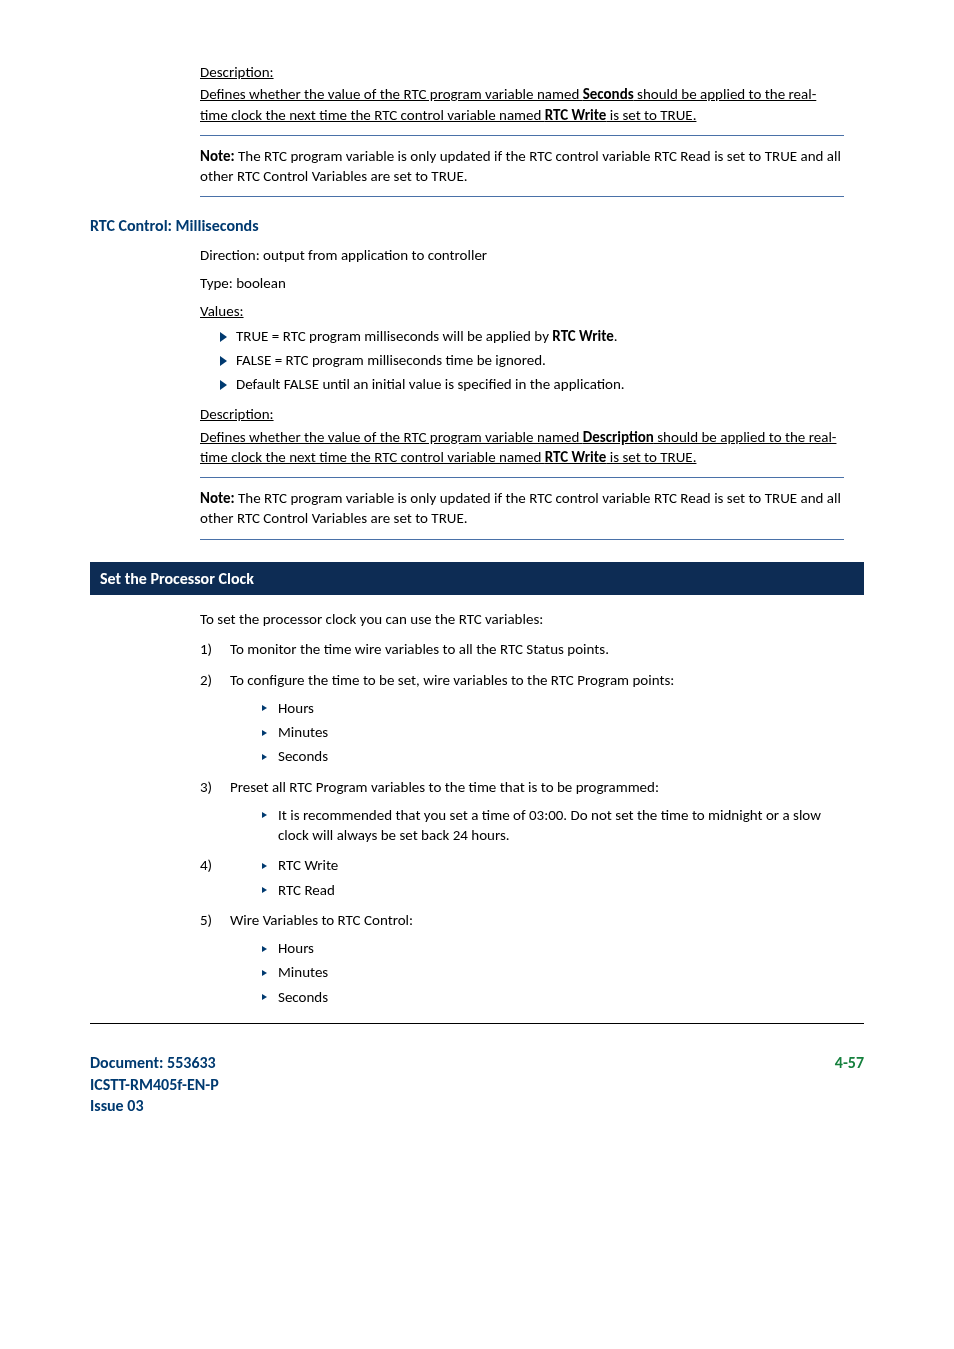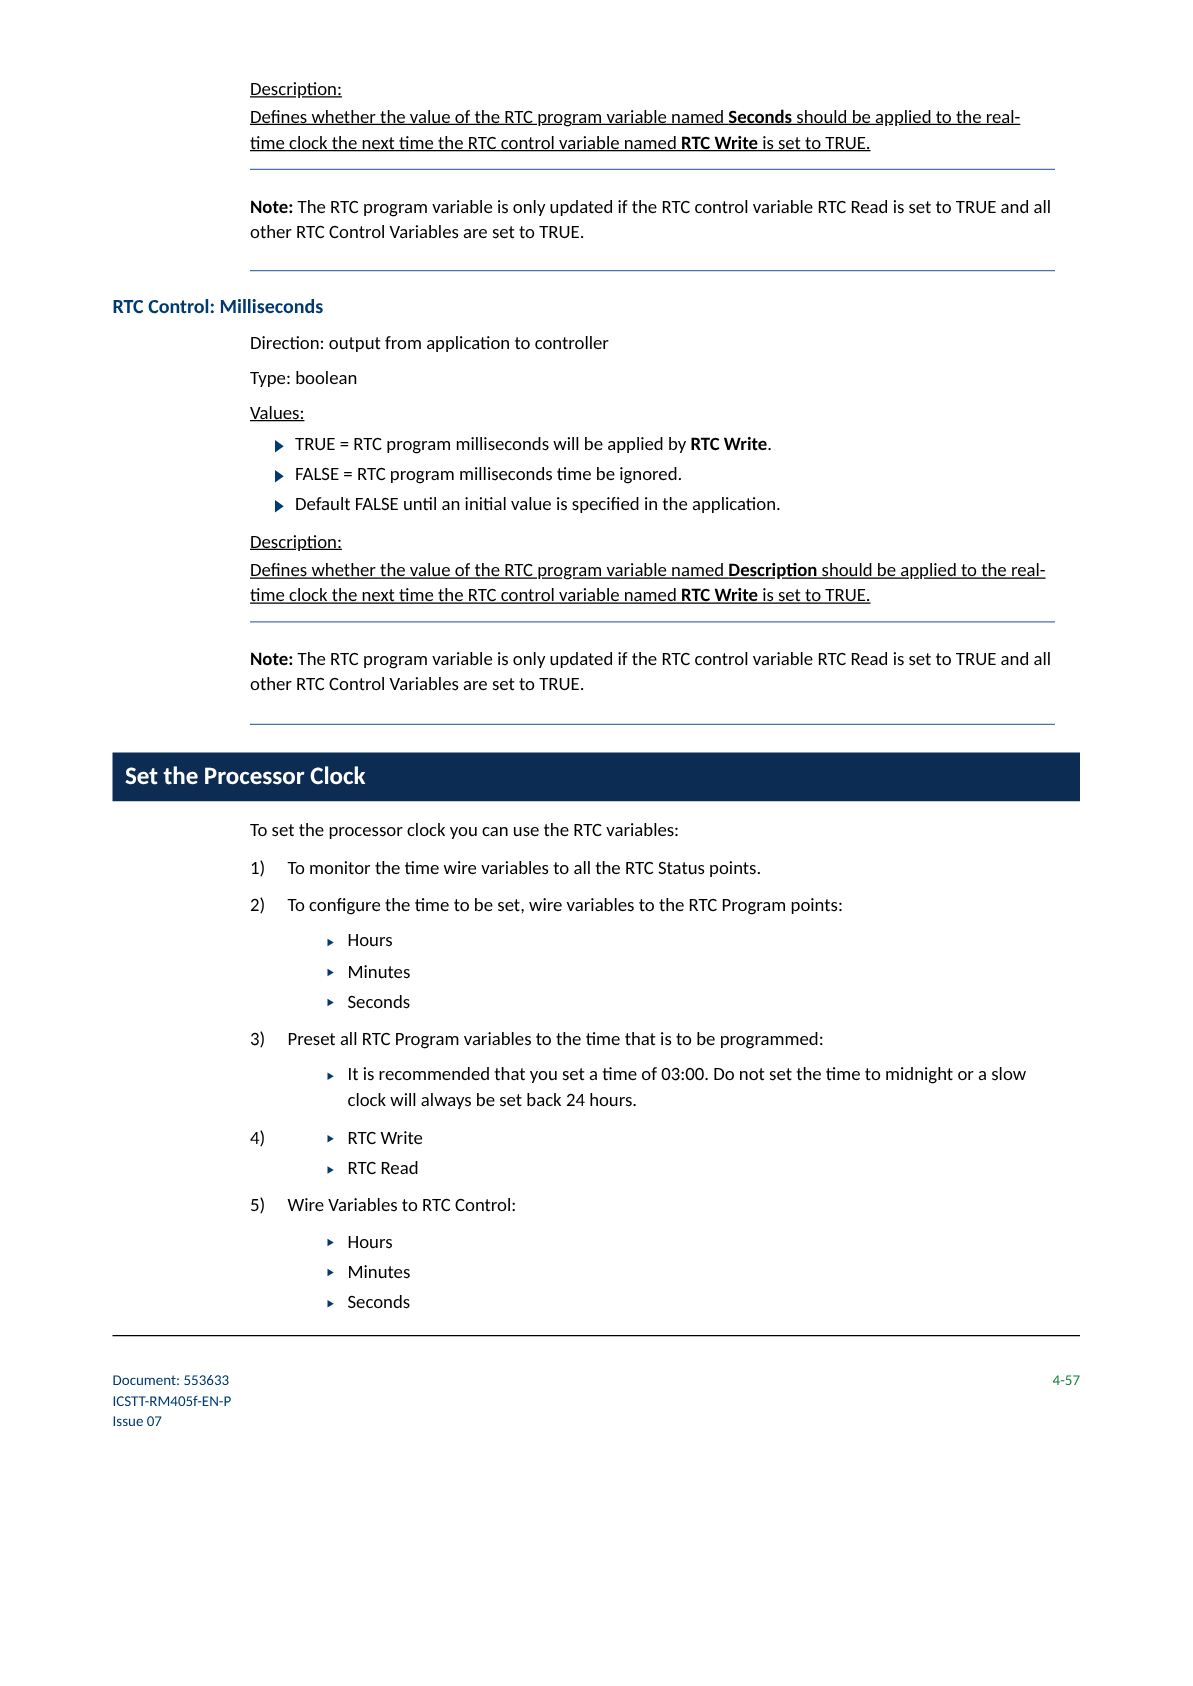--- a/index.html
+++ b/index.html
@@ -19,21 +19,21 @@
   .h3-blue {
     color: #003a70;
     font-weight: 600;
     font-size: 16px;
     margin: 18px 0 8px 0;
   }
   .h2-band {
     background: #0d2c54;
     color: #fff;
     font-weight: 600;
-    font-size: 20px;
+    font-size: 16px;
     padding: 6px 10px;
     margin: 22px 0 14px 0;
     width: 100%;
   }
   .para { margin: 8px 0; }
   .para-tight { margin: 2px 0; text-decoration: underline; }
   ul.tri {
     list-style: none;
     padding-left: 20px;
     margin: 4px 0 10px 0;
@@ -71,34 +71,35 @@
   }
   ol.numlist > li > .num {
     position: absolute;
     left: 0;
     top: 0;
   }
   ol.numlist ul.tri { margin-left: 12px; margin-top: 8px; }
   .note-box {
     border-top: 1px solid #4a71a8;
     border-bottom: 1px solid #4a71a8;
-    padding: 20px 0;
+    padding: 10px 0;
     margin: 10px 0;
   }
   .end-rule {
     border: none;
     border-top: 1px solid #000;
     margin: 16px 0 0 0;
   }
   .footer {
     display: flex;
     justify-content: space-between;
     align-items: flex-start;
     margin-top: 28px;
-    font-size: 12px;
+    font-size: 16px;
+    font-weight: bold;
   }
   .footer .doc {
     color: #003a70;
   }
   .footer .page {
     color: #15803d;
   }
   b { font-weight: 700; }
 </style>
 </head>
@@ -184,16 +185,16 @@
     </li>
   </ol>
 </div>
 
 <hr class="end-rule">
 
 <div class="footer">
   <div class="doc">
     <div>Document: 553633</div>
     <div>ICSTT-RM405f-EN-P</div>
-    <div>Issue 07</div>
+    <div>Issue 03</div>
   </div>
   <div class="page">4-57</div>
 </div>
 
 </body></html>

